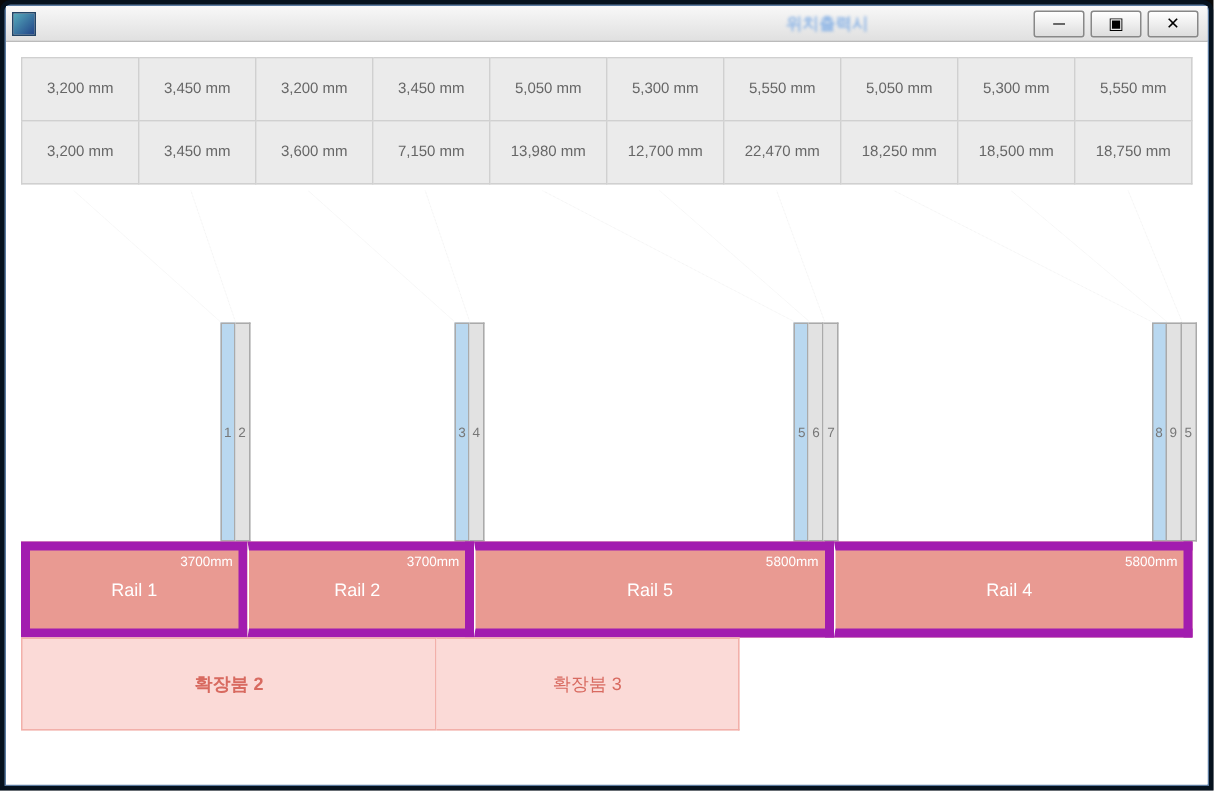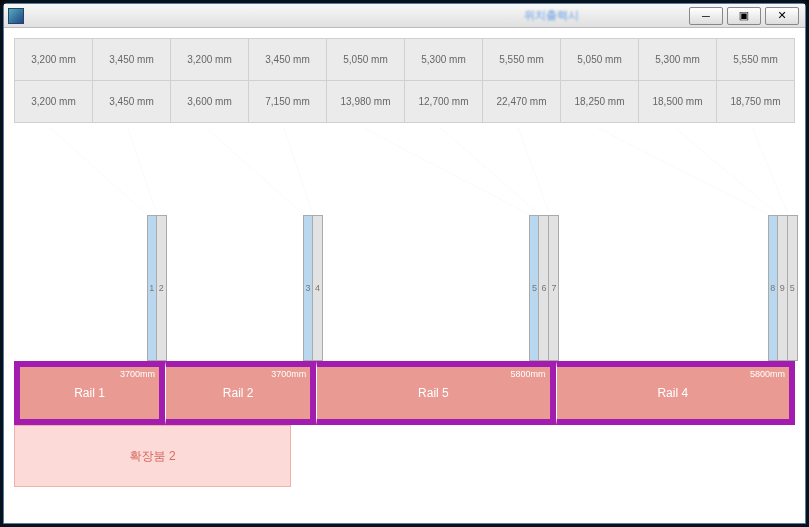--- a/index.html
+++ b/index.html
@@ -104,21 +104,21 @@
   .ext-row { position: absolute; left: 0; right: 0; top: 298px; height: 62px; display: flex; }
   .ext {
     border: 1px solid #f2b0aa;
     background: #fbdad7;
     color: #d86a60;
     font-size: 12px;
     display: flex; align-items: center; justify-content: center;
   }
   .ext + .ext { border-left-width: 0; }
   .ext.w1 { width: 38.7%; }
-  .ext.w2 { width: 35.5%; }
+  .ext.w2 { width: 35.5%; font-weight: bold; }
   .ext.w3 { width: 25.8%; }
 
   .sensors { position: absolute; top: 88px; left: 0; right: 0; height: 146px; }
   .sgroup { position: absolute; top: 0; height: 146px; display: flex; }
   .sensor {
     width: 10px; height: 146px;
     border: 1px solid #aaa;
     display: flex; align-items: center; justify-content: center;
     font-size: 9px; color: #777;
   }
@@ -221,17 +221,18 @@
             <span>Rail 5</span>
           </div>
           <div class="rail" style="flex: 0 0 30.65%;">
             <span class="len">5800mm</span>
             <span>Rail 4</span>
           </div>
         </div>
 
       <div class="ext-row" id="exts">
           <div class="ext w2">확장붐 2</div>
+          <div class="ext w3">확장붐 3</div>
         </div>
     </div>
 
   </div>
 </div>
 
 </body></html>

